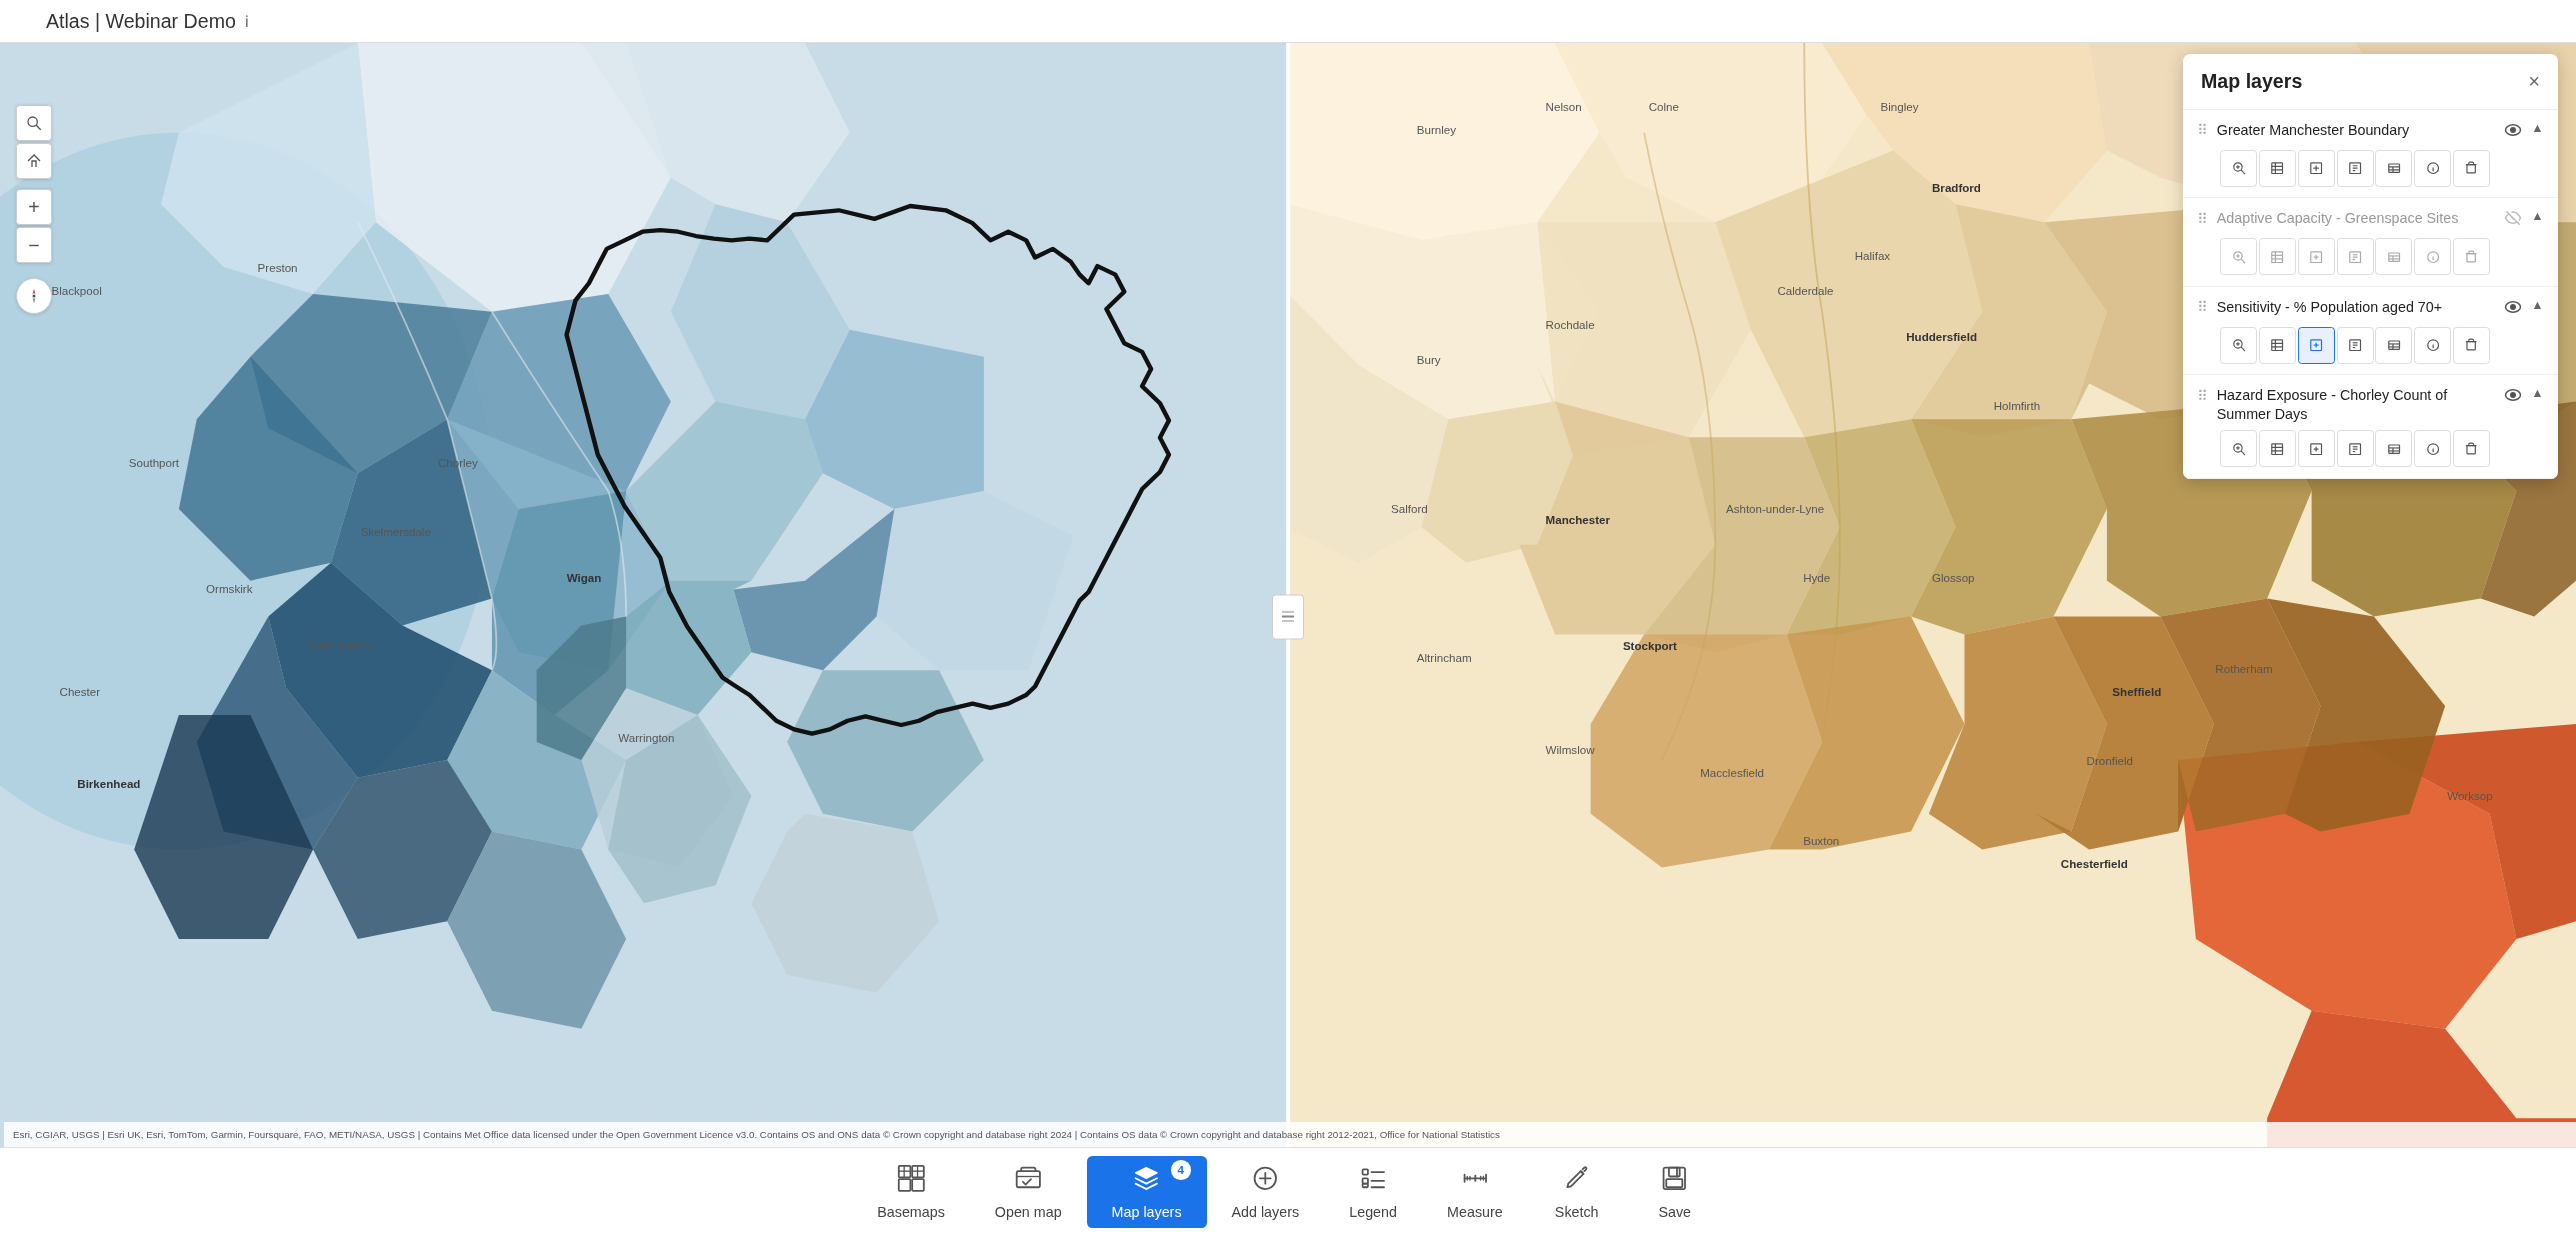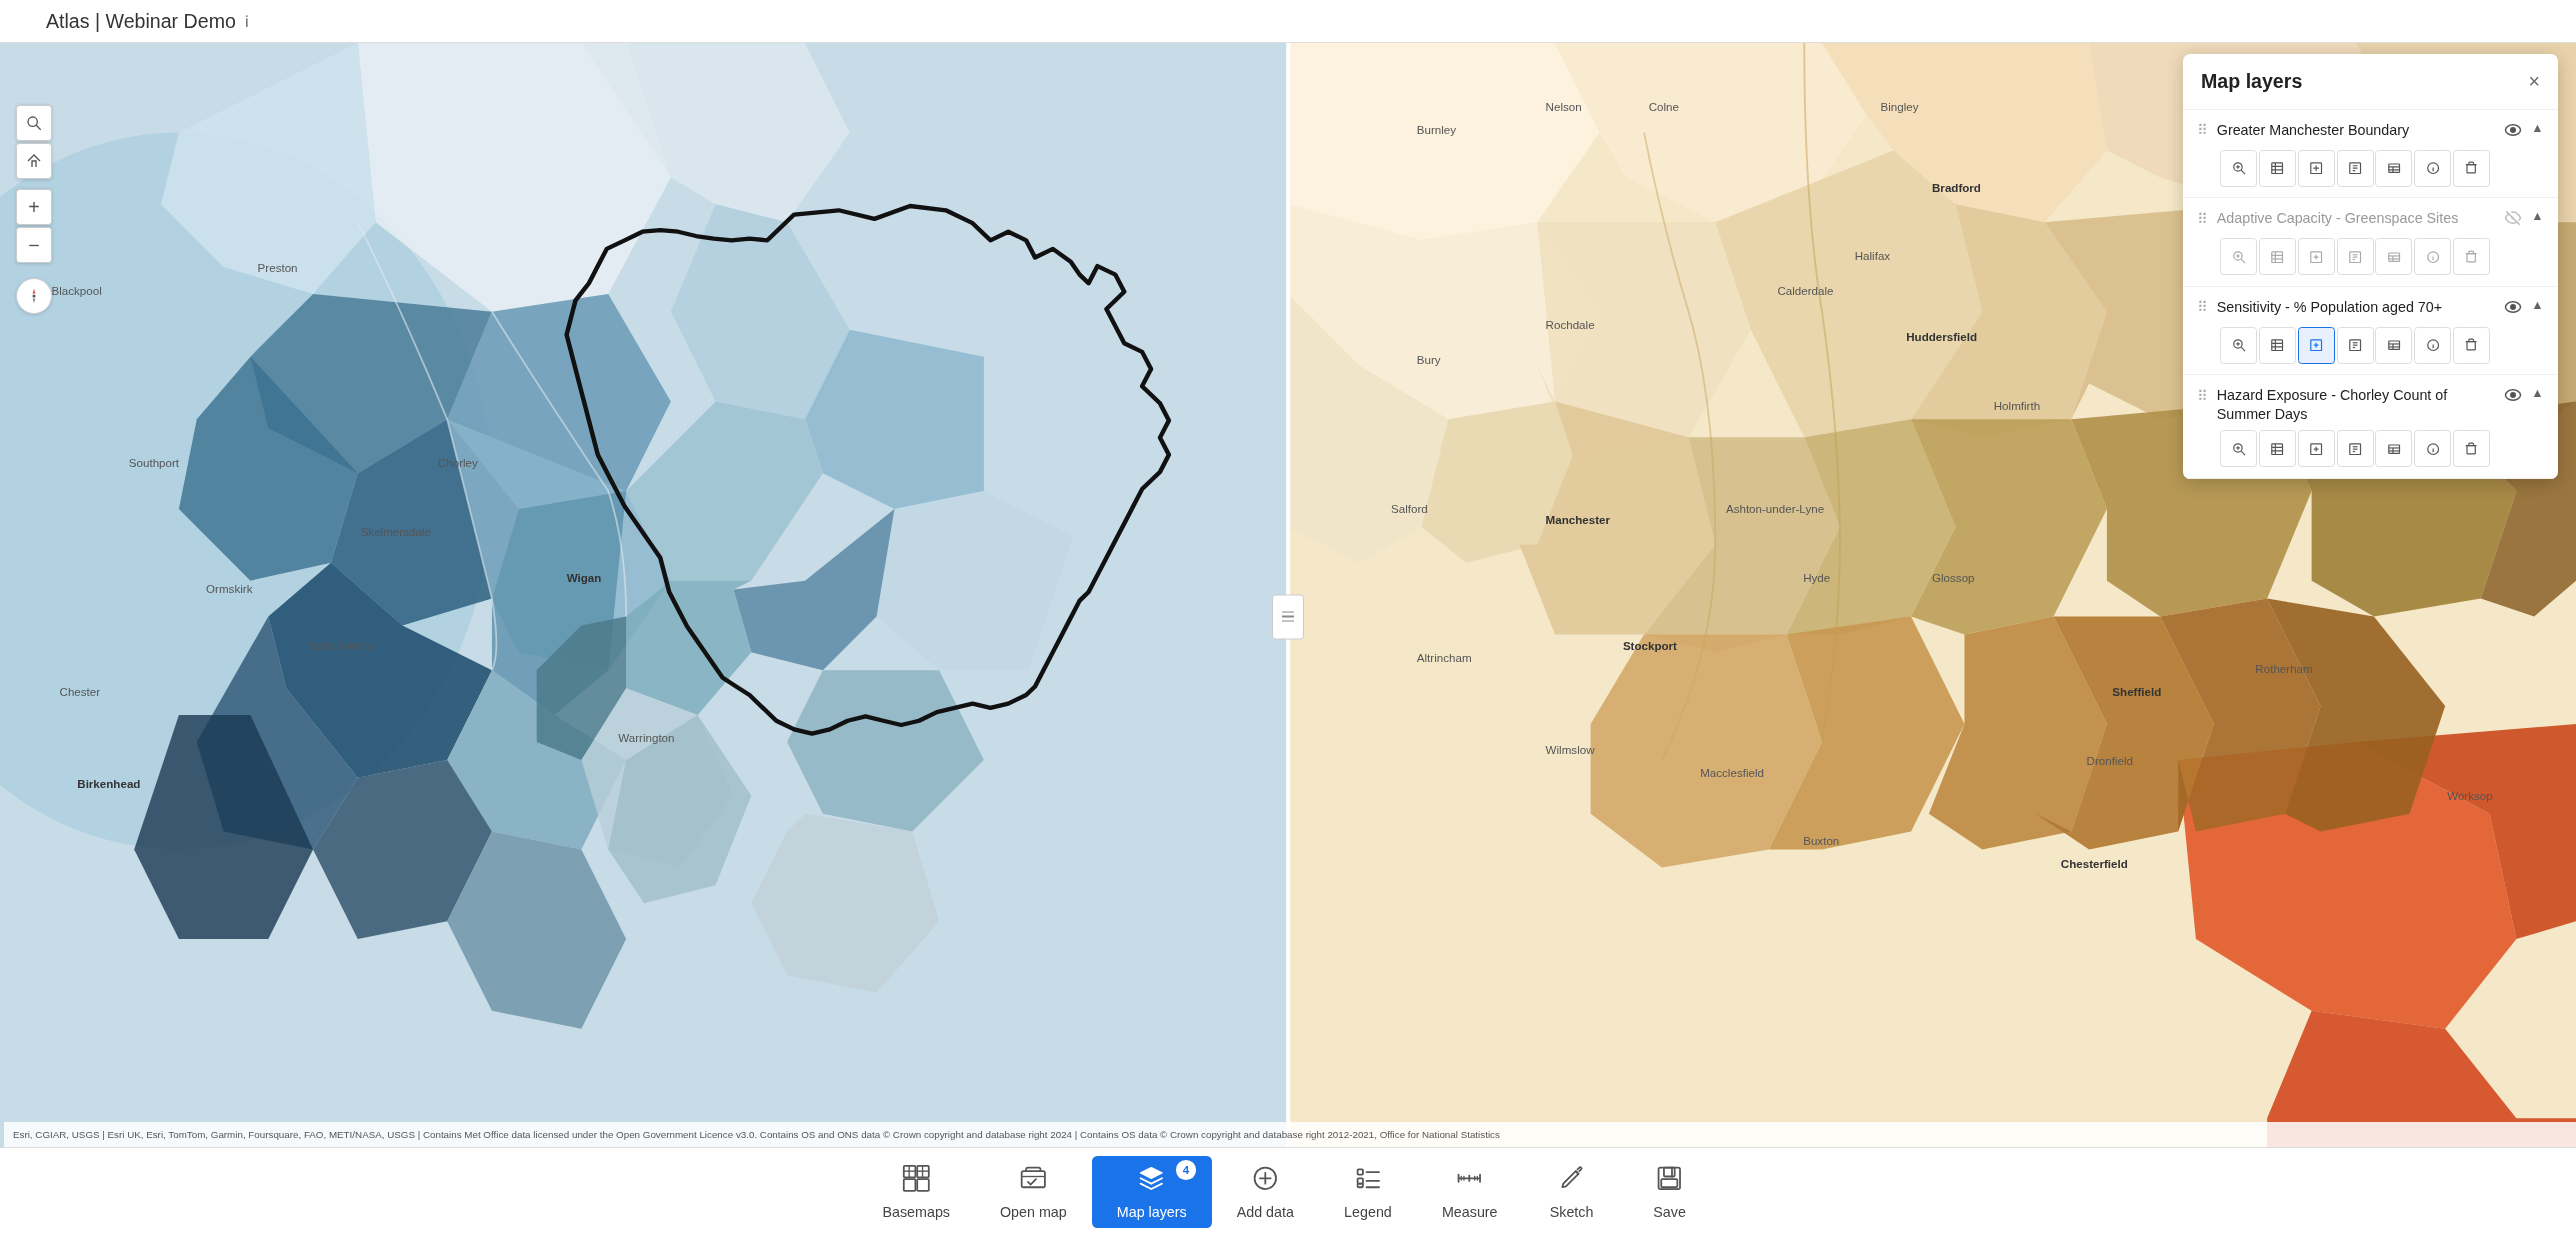--- a/index.html
+++ b/index.html
@@ -329,21 +329,21 @@
     <span class="map-label" style="left:54%;top:40%;">Salford</span>
     <span class="map-label" style="left:67%;top:40%;">Ashton-under-Lyne</span>
     <span class="map-label" style="left:70%;top:46%;">Hyde</span>
     <span class="map-label" style="left:75%;top:46%;text-align:center;">Glossop</span>
     <span class="map-label bold" style="left:63%;top:52%;">Stockport</span>
     <span class="map-label" style="left:55%;top:53%;">Altrincham</span>
     <span class="map-label" style="left:60%;top:61%;">Wilmslow</span>
     <span class="map-label" style="left:66%;top:63%;">Macclesfield</span>
     <span class="map-label" style="left:70%;top:69%;">Buxton</span>
     <span class="map-label bold" style="left:82%;top:56%;">Sheffield</span>
-    <span class="map-label" style="left:86%;top:54%;margin-left:40px;">Rotherham</span>
+    <span class="map-label" style="left:86%;top:54%;">Rotherham</span>
     <span class="map-label" style="left:81%;top:62%;">Dronfield</span>
     <span class="map-label bold" style="left:80%;top:71%;">Chesterfield</span>
     <span class="map-label" style="left:95%;top:65%;">Worksop</span>
   </div>
 
 </div>
 
 <div id="attribution">
   <span style="font-size:9.8px;color:#555;">Esri, CGIAR, USGS | Esri UK, Esri, TomTom, Garmin, Foursquare, FAO, METI/NASA, USGS | Contains Met Office data licensed under the Open Government Licence v3.0. Contains OS and ONS data © Crown copyright and database right 2024 | Contains OS data © Crown copyright and database right 2012-2021, Office for National Statistics</span>
 </div>
@@ -391,21 +391,21 @@
   </div>
 
   <div class="toolbar-item">
     <span class="tb-icon">
       <svg width="28.6" height="28.6" viewBox="0 0 32 32" fill="none">
         <circle cx="16" cy="16" r="12" stroke="#555" stroke-width="2"></circle>
         <line x1="16" y1="10" x2="16" y2="22" stroke="#555" stroke-width="2" stroke-linecap="round"></line>
         <line x1="10" y1="16" x2="22" y2="16" stroke="#555" stroke-width="2" stroke-linecap="round"></line>
       </svg>
     </span>
-    <span class="tb-label">Add data</span>
+    <span class="tb-label">Add layers</span>
   </div>
 
   <div class="toolbar-item">
     <span class="tb-icon">
       <svg width="28.6" height="28.6" viewBox="0 0 32 32" fill="none">
         <rect x="4" y="6" width="6" height="6" rx="1" stroke="#555" stroke-width="2"></rect>
         <line x1="14" y1="9" x2="28" y2="9" stroke="#555" stroke-width="2" stroke-linecap="round"></line>
         <rect x="4" y="16" width="6" height="6" rx="1" stroke="#555" stroke-width="2"></rect>
         <line x1="14" y1="19" x2="28" y2="19" stroke="#555" stroke-width="2" stroke-linecap="round"></line>
         <rect x="4" y="22" width="6" height="4" rx="1" stroke="#555" stroke-width="2"></rect>

